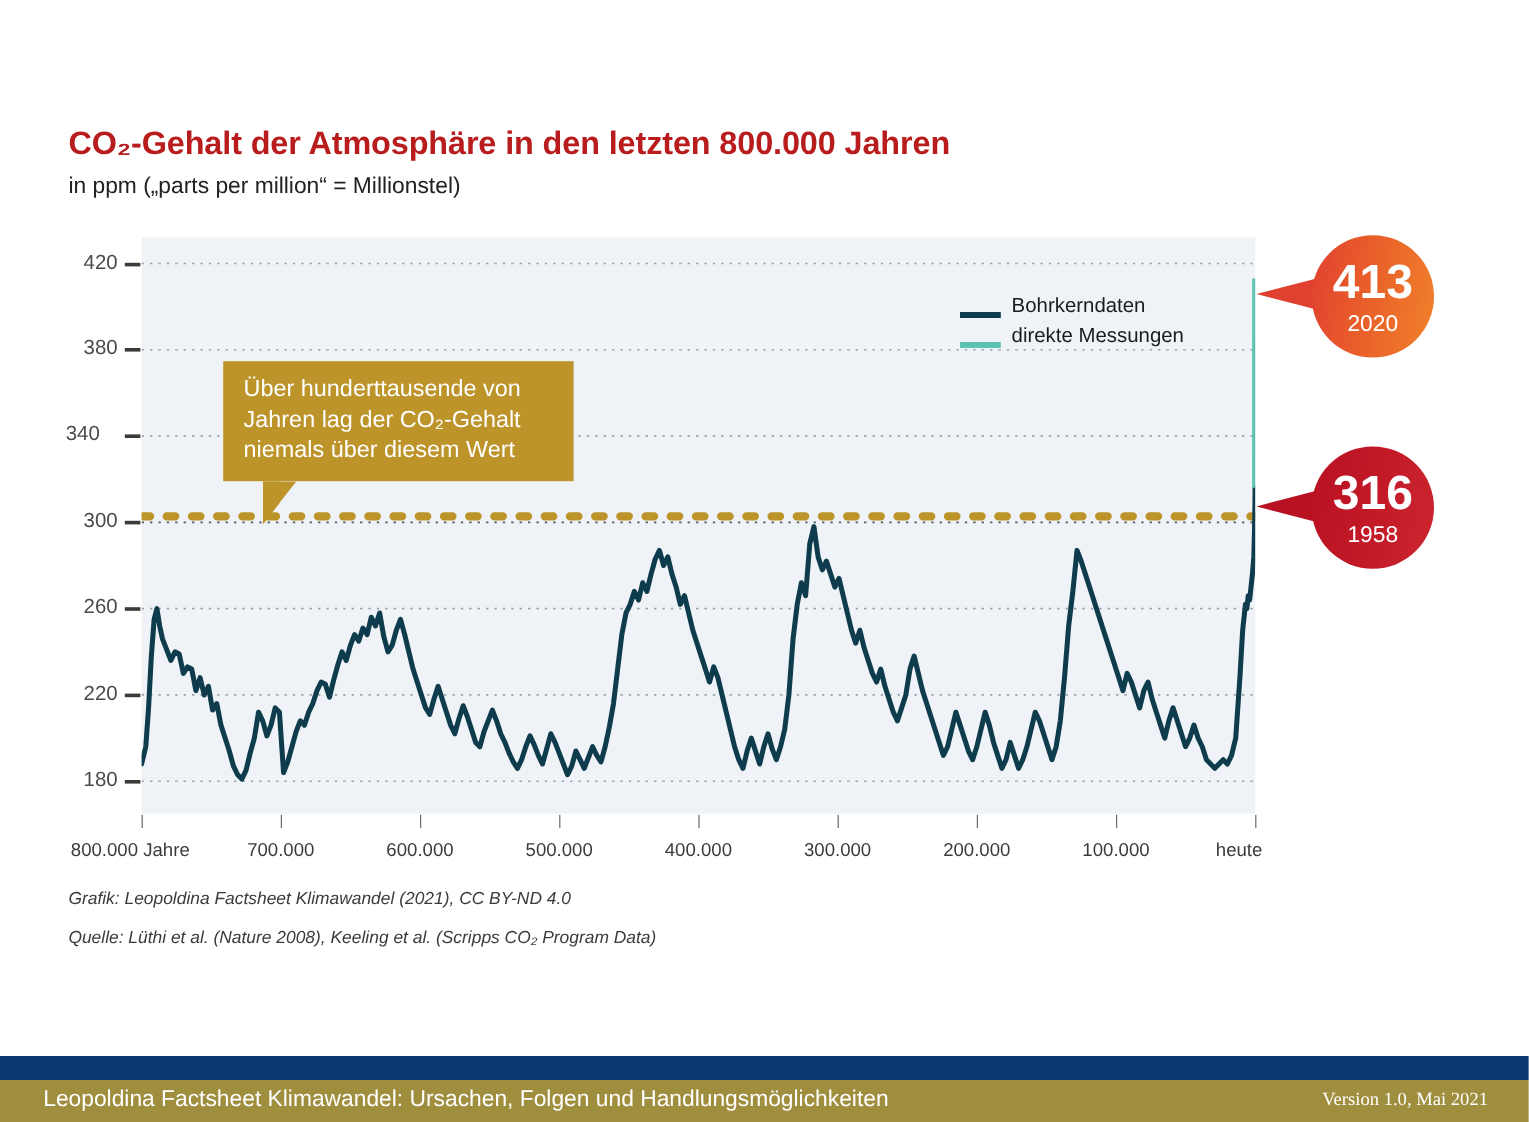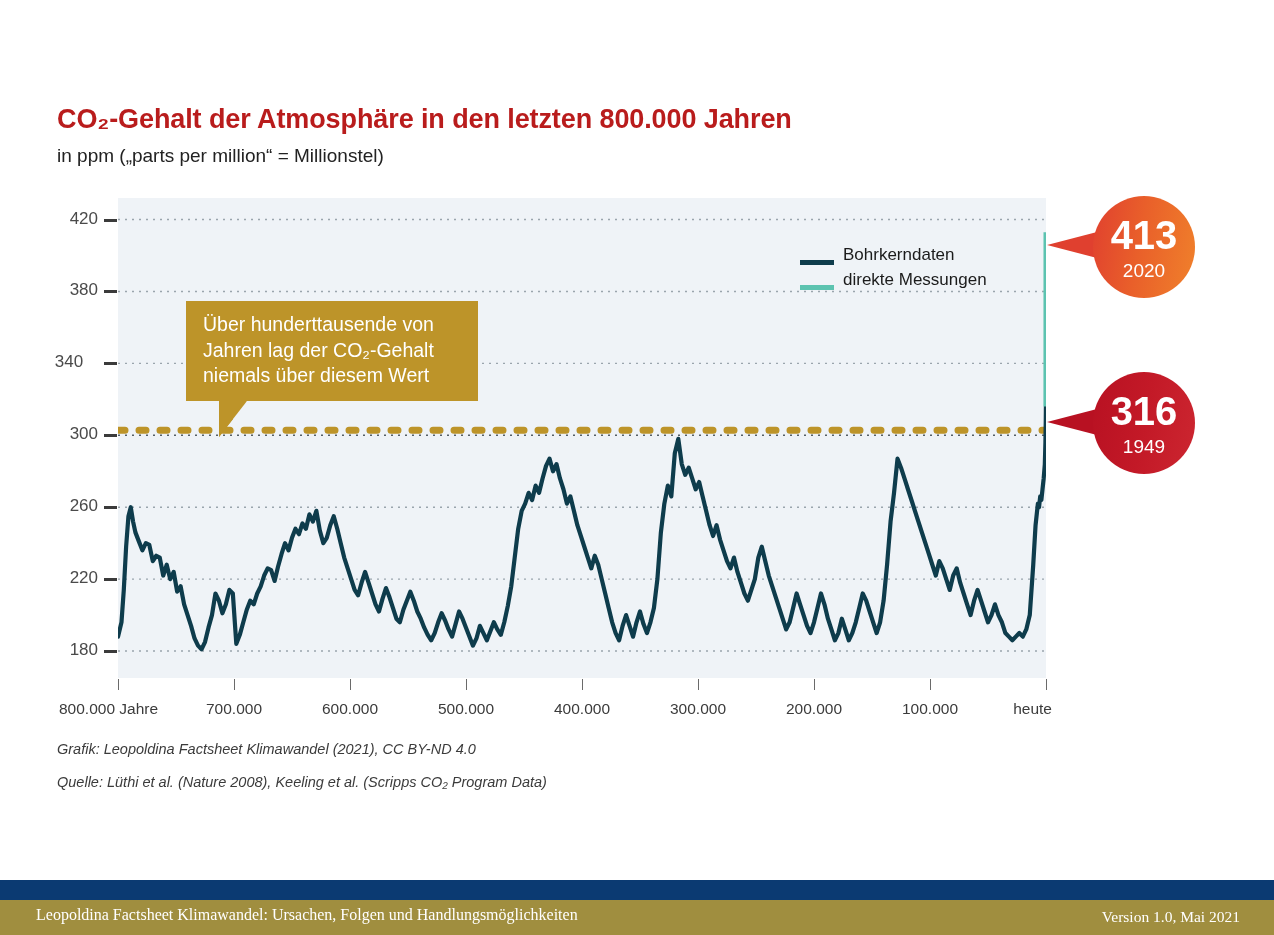--- a/index.html
+++ b/index.html
@@ -133,22 +133,22 @@
   #footer-navy {
     position: absolute; left: 0; top: 880px;
     width: 1274px; height: 20px; background: #0b3a72;
   }
   #footer-gold {
     position: absolute; left: 0; top: 900px;
     width: 1274px; height: 35px; background: #a08e3f;
   }
   #footer-left {
     position: absolute; left: 36px; top: 906px;
-    font-family: Liberation Serif, serif;
-    font-size: 16px; color: #ffffff; white-space: nowrap;
+    font-family: Liberation Sans, sans-serif;
+    font-size: 19px; color: #ffffff; white-space: nowrap;
   }
   #footer-right {
     position: absolute; right: 34px; top: 908px;
     font-family: "Liberation Serif", serif;
     font-size: 15.5px; color: #ffffff; white-space: nowrap;
   }
 </style>
 </head>
 <body>
 
@@ -230,21 +230,21 @@
 
 <div class="badge-ptr" id="ptr-413"></div>
 <div class="badge" id="badge-413">
   <span class="badge-value">413</span>
   <span class="badge-year">2020</span>
 </div>
 
 <div class="badge-ptr" id="ptr-316"></div>
 <div class="badge" id="badge-316">
   <span class="badge-value">316</span>
-  <span class="badge-year">1949</span>
+  <span class="badge-year">1958</span>
 </div>
 
 <div class="credit" id="credit-1">Grafik: Leopoldina Factsheet Klimawandel (2021), CC BY-ND 4.0</div>
 <div class="credit" id="credit-2">Quelle: Lüthi et al. (Nature 2008), Keeling et al. (Scripps CO₂ Program Data)</div>
 
 <div id="footer-navy"></div>
 <div id="footer-gold"></div>
 <div id="footer-left">Leopoldina Factsheet Klimawandel: Ursachen, Folgen und Handlungsmöglichkeiten</div>
 <div id="footer-right">Version 1.0, Mai 2021</div>
 

